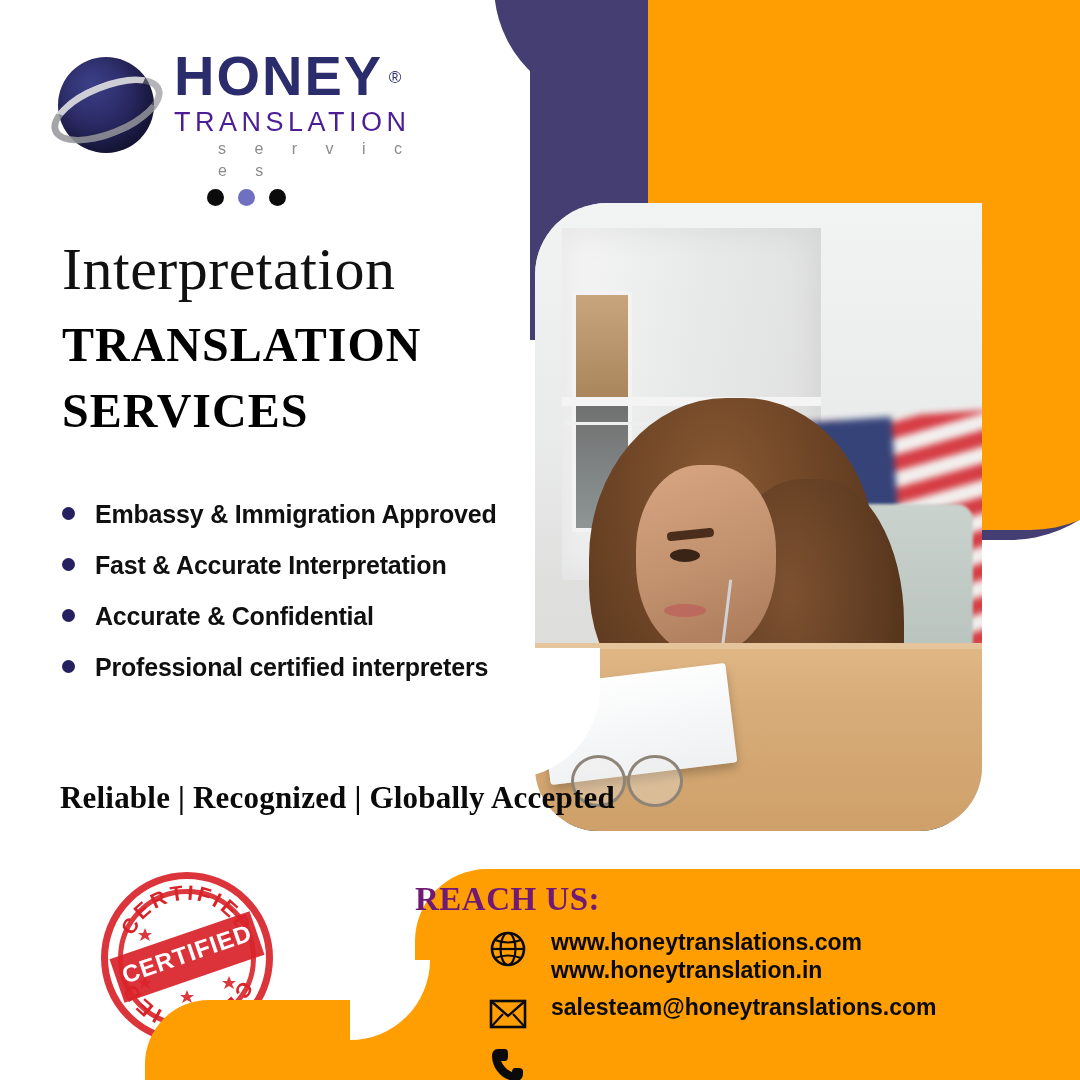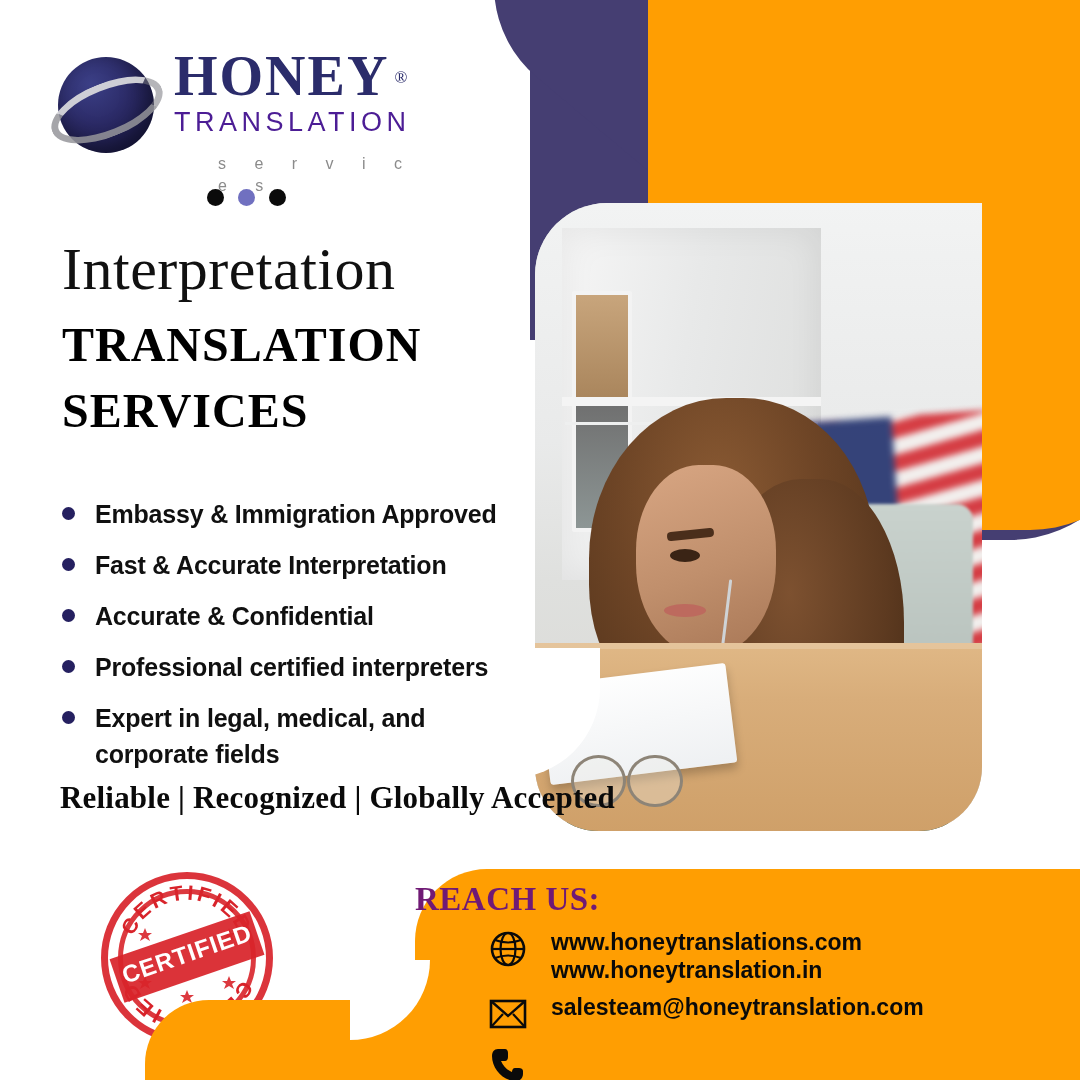--- a/index.html
+++ b/index.html
@@ -240,38 +240,38 @@
     transform:rotate(-22deg);
     border-top-color:rgba(215,215,220,.95);
     border-right-color:rgba(120,120,128,.55);
     box-sizing:border-box;
   }
   .logo .wordmark{
     position:absolute;left:122px;top:0;
     width:240px;
   }
   .logo .honey{
-    font-family:Liberation Serif, serif;
+    font-family:Liberation Sans, sans-serif;
     font-size:56px;font-weight:700;color:#2b2c6b;
     letter-spacing:2px;line-height:58px;
     position:relative;display:inline-block;
   }
   .logo .reg{
     position:absolute;right:-20px;top:2px;
     font-size:17px;font-weight:400;
   }
   .logo .translation{
     font-family:"Liberation Sans", sans-serif;
     font-size:27px;color:#4c1d95;letter-spacing:4.5px;
     line-height:32px;margin-top:1px;
   }
   .logo .services{
     font-family:"Liberation Sans", sans-serif;
     font-size:16px;color:#8b8b8b;letter-spacing:12px;
-    line-height:22px;margin-top:15px;margin-left:44px;
+    line-height:22px;margin-top:0;margin-left:44px;
   }
   .dots{
     position:absolute;left:207px;top:189px;
     display:flex;gap:14px;align-items:center;
   }
   .dots span{width:17px;height:17px;border-radius:50%;background:#0b0b0b;display:block;}
   .dots span.mid{background:#7070C0;}
 
   
   .kicker{
@@ -479,24 +479,20 @@
       <span class="txt">Fast &amp; Accurate Interpretation</span>
     </div>
     <div class="bullet">
       <span class="dot"></span>
       <span class="txt">Accurate &amp; Confidential</span>
     </div>
     <div class="bullet">
       <span class="dot"></span>
       <span class="txt">Professional certified interpreters</span>
     </div>
-    <div class="bullet">
-      <span class="dot"></span>
-      <span class="txt">Expert in legal, medical, and corporate fields</span>
-    </div>
   </div>
 
   <div class="tagline">Reliable  |  Recognized  |  Globally Accepted</div>
 
   <div class="stamp">
     <div class="ring-outer"></div>
     <div class="ring-inner"></div>
     <svg width="172" height="172" viewBox="0 0 172 172">
       <defs>
         <path id="arcTop" d="M 86,86 m -58,0 a 58,58 0 1 1 116,0" fill="none"></path>
@@ -546,21 +542,21 @@
     </div>
 
     <div class="crow">
       <span class="ico">
         <svg width="38" height="32" viewBox="0 0 38 32">
           <rect x="2" y="3" width="34" height="26" fill="none" stroke="#0a0a0a" stroke-width="2.6"></rect>
           <path d="M2 3 L19 18 L36 3" fill="none" stroke="#0a0a0a" stroke-width="2.4"></path>
           <path d="M2 29 L14 16 M36 29 L24 16" fill="none" stroke="#0a0a0a" stroke-width="2.2"></path>
         </svg>
       </span>
-      <span class="lines">salesteam@honeytranslation.com</span>
+      <span class="lines">salesteam@honeytranslations.com</span>
     </div>
 
     <div class="crow phone">
       <span class="ico">
         <svg width="34" height="36" viewBox="0 0 34 36">
           <path d="M7 2 C3 2 1 5 1 9 C1 22 12 34 25 34 C29 34 32 31 32 27 L32 24 C32 22 30 21 28 21 L24 21 C22 21 21 23 21 25 C16 23 12 19 10 14 L14 14 C16 14 17 12 17 10 L17 6 C17 4 16 2 14 2 Z" fill="#0a0a0a"></path>
         </svg>
       </span>
     </div>
 

